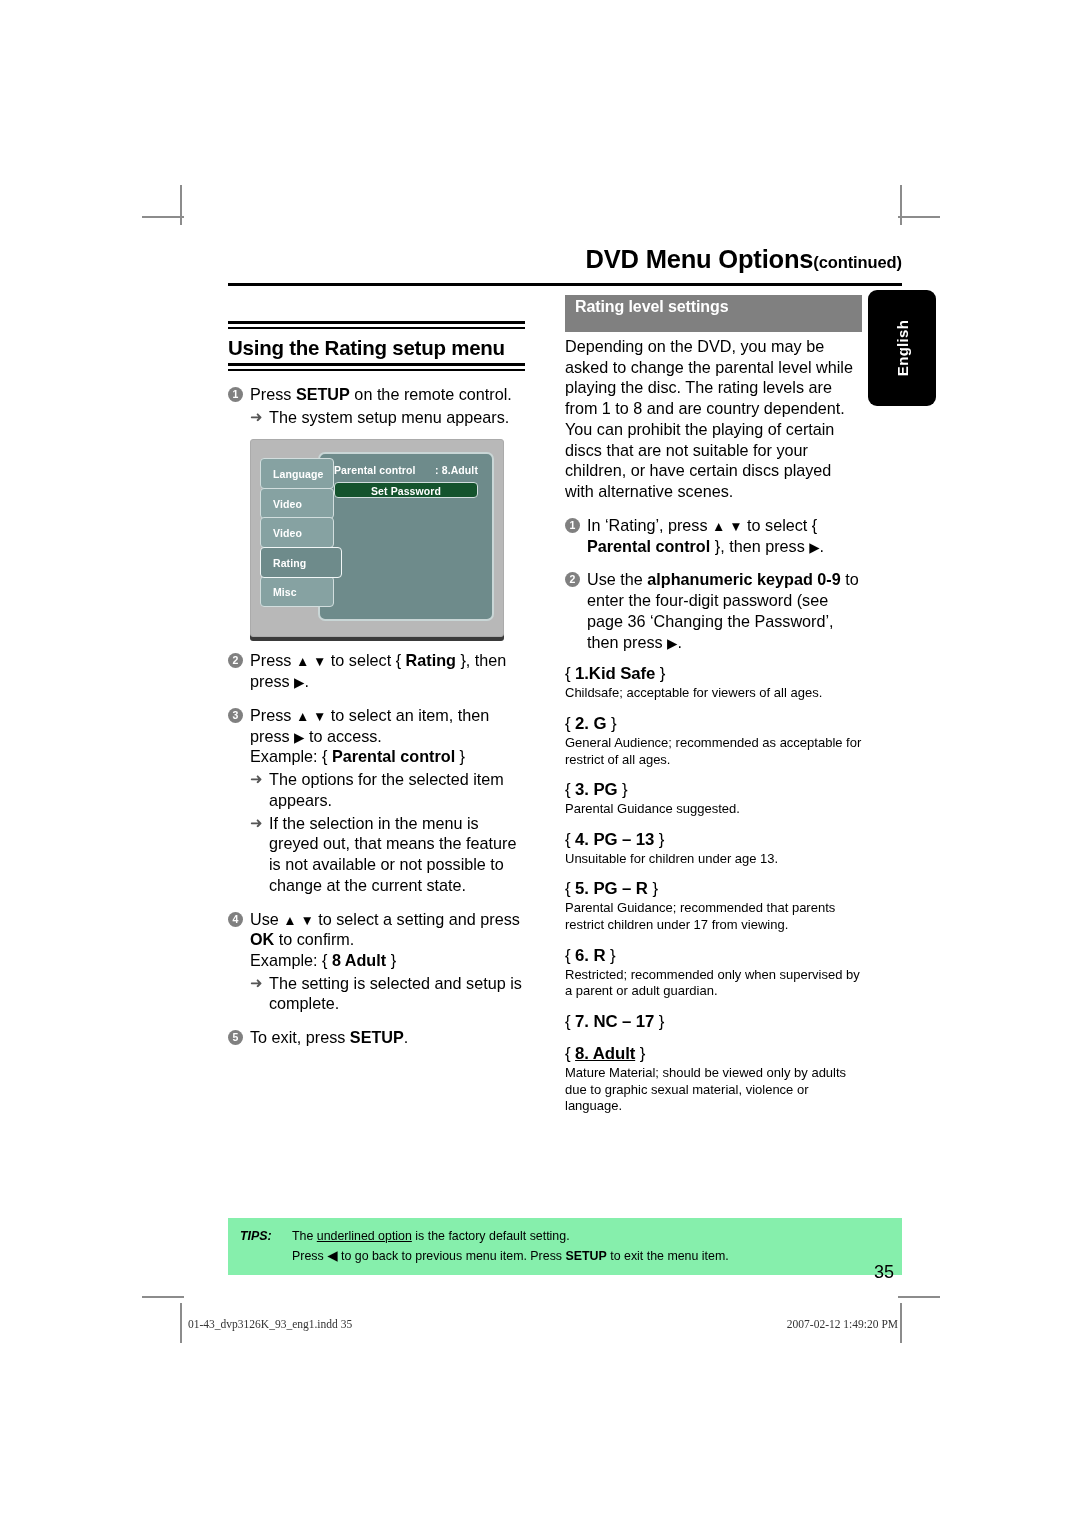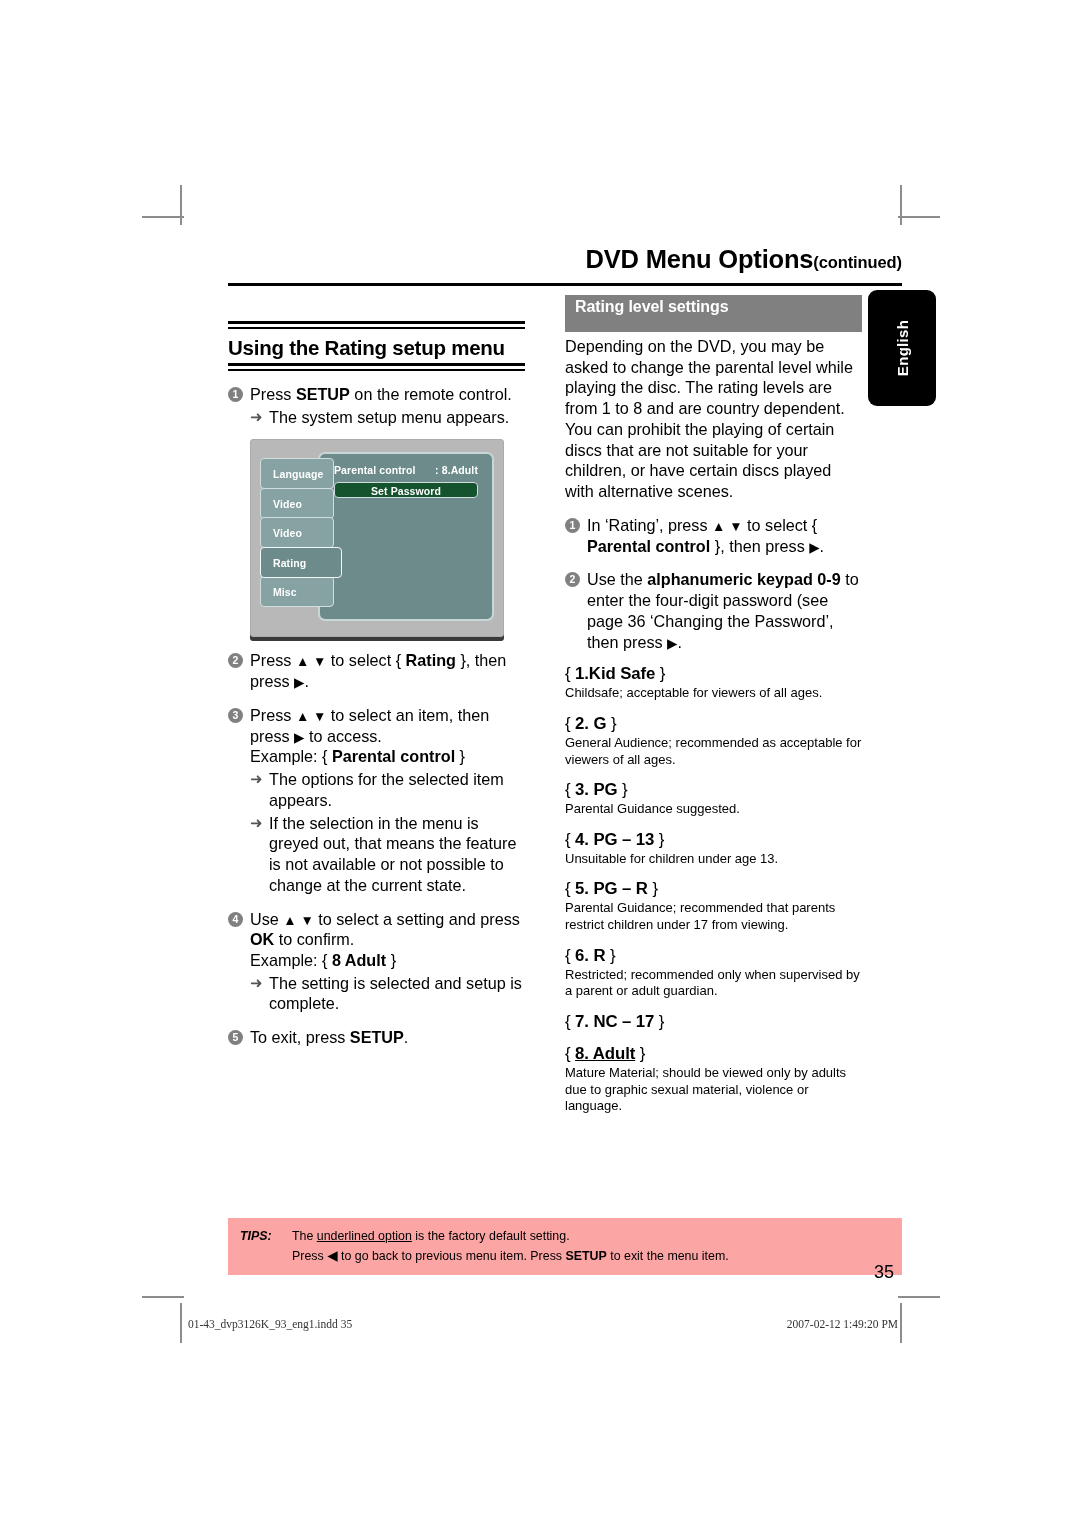--- a/index.html
+++ b/index.html
@@ -277,21 +277,21 @@
     white-space: nowrap;
     letter-spacing: 0.3px;
   }
 
   
   .tips {
     position: absolute;
     left: 48px;
     right: 0;
     top: 1033px;
-    background: #fca5a5;
+    background: #86efac;
     padding: 9px 0 9px 0;
   }
   .tips-row {
     display: flex;
     font-size: 12.4px;
     line-height: 1.5;
     padding-left: 12px;
   }
   .tips-label {
     flex: 0 0 auto;
@@ -439,21 +439,21 @@
       <div class="num">2</div>
       <div class="step-body">Use the <b>alphanumeric keypad 0-9</b> to enter the four-digit password (see page 36 ‘Changing the Password’, then press <span class="tri">▶</span>.</div>
     </div>
 
     <div>
       <div class="rate-term"><span class="brace">{ </span>1.Kid Safe<span class="brace"> }</span></div>
       <div class="rate-desc">Childsafe; acceptable for viewers of all ages.</div>
     </div>
     <div>
       <div class="rate-term"><span class="brace">{ </span>2. G<span class="brace"> }</span></div>
-      <div class="rate-desc">General Audience; recommended as acceptable for viewers of all ages.</div>
+      <div class="rate-desc">General Audience; recommended as acceptable for restrict of all ages.</div>
     </div>
     <div>
       <div class="rate-term"><span class="brace">{ </span>3. PG<span class="brace"> }</span></div>
       <div class="rate-desc">Parental Guidance suggested.</div>
     </div>
     <div>
       <div class="rate-term"><span class="brace">{ </span>4. PG – 13<span class="brace"> }</span></div>
       <div class="rate-desc">Unsuitable for children under age 13.</div>
     </div>
     <div>

